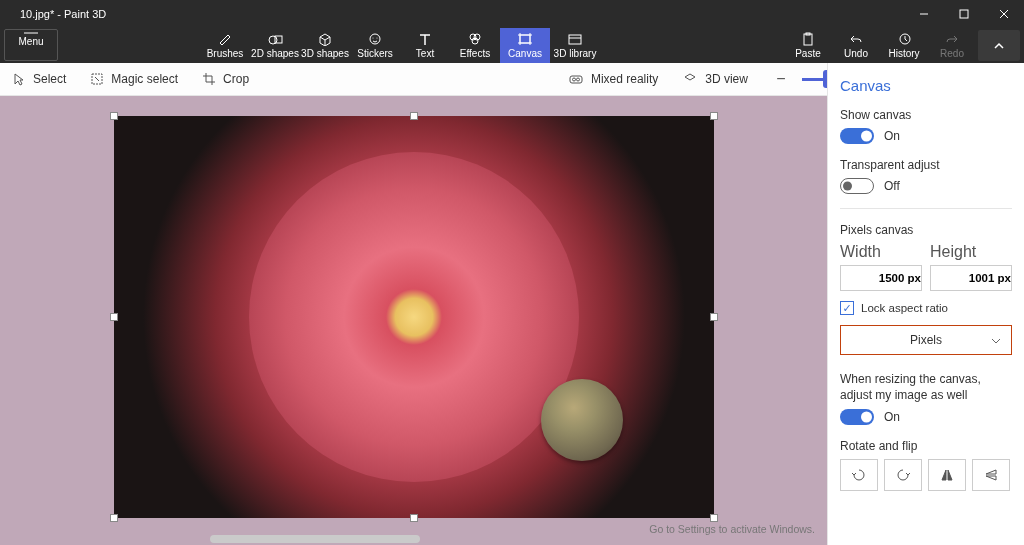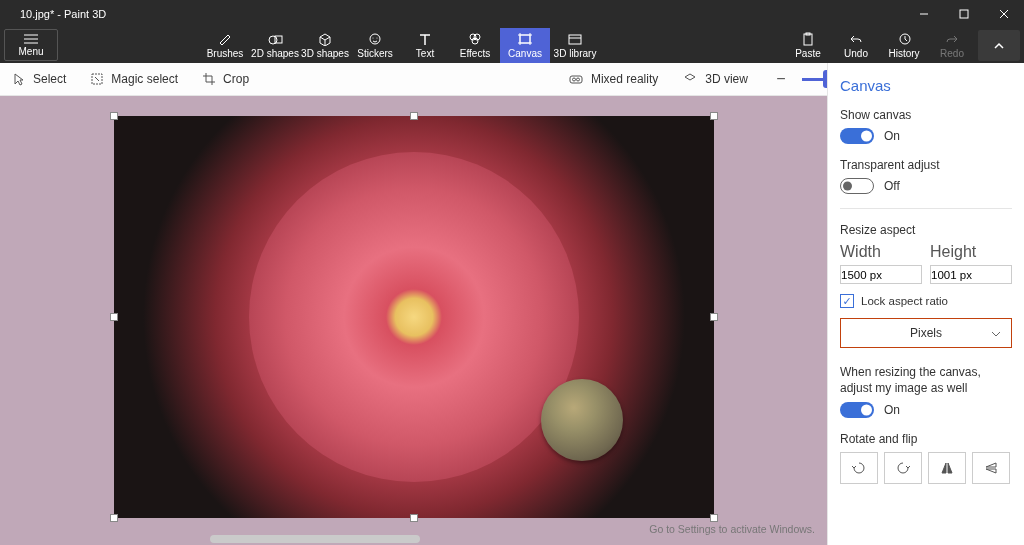--- a/index.html
+++ b/index.html
@@ -2,21 +2,21 @@
 <html><head>
 <meta charset="utf-8">
 <style>
   * { box-sizing: border-box; margin: 0; padding: 0; font-family: "Segoe UI", sans-serif; }
   html, body { width: 1024px; height: 545px; overflow: hidden; background: #2b2b2b; }
   .titlebar { height: 28px; background: #2b2b2b; display: flex; align-items: center; color: #fff; font-size: 11px; }
   .titlebar .title { padding-left: 20px; flex: 0 0 auto; }
   .titlebar .spacer { flex: 1; }
   .titlebar .winctl { width: 40px; height: 28px; display: flex; align-items: center; justify-content: center; color: #fff; }
   .toolbar { height: 35px; background: #2b2b2b; display: flex; align-items: stretch; color: #fff; font-size: 10px; }
-  .menu-btn { width: 54px; display: flex; flex-direction: column; align-items: center; justify-content: flex-end; padding-bottom: 3px; border: 1px solid #555; margin: 1px 2px 2px 4px; border-radius: 2px; gap: 2px; }
+  .menu-btn { width: 54px; display: flex; flex-direction: column; align-items: center; justify-content: flex-end; padding-bottom: 13px; border: 1px solid #555; margin: 1px 2px 2px 4px; border-radius: 2px; gap: 2px; }
   .menu-btn svg { margin-top: 2px; }
   .tool-group { display: flex; margin-left: 140px; }
   .tool { width: 50px; display: flex; flex-direction: column; align-items: center; justify-content: flex-end; padding-bottom: 4px; gap: 2px; }
   .tool.active { background: #4f63d6; }
   .tool-spacer { flex: 1; }
   .right-tools { display: flex; }
   .right-tools .tool { width: 48px; }
   .right-tools .tool.disabled { opacity: 0.35; }
   .expand-btn { width: 42px; display: flex; align-items: center; justify-content: center; background: #3a3a3a; margin: 2px 4px 2px 2px; border-radius: 2px; }
   .actionbar { height: 33px; background: #fdfdfd; border-bottom: 1px solid #e5e5e5; display: flex; align-items: center; font-size: 12px; color: #333; }
@@ -43,21 +43,21 @@
   .toggle { width: 34px; height: 16px; border-radius: 10px; position: relative; }
   .toggle.on { background: #3a6fd8; }
   .toggle.off { background: #fff; border: 1px solid #666; }
   .toggle .knob { position: absolute; width: 11px; height: 11px; border-radius: 50%; top: 50%; transform: translateY(-50%); }
   .toggle.on .knob { right: 2px; background: #fff; }
   .toggle.off .knob { left: 2px; background: #666; width:9px; height:9px;}
   .hr { height: 1px; background: #e5e5e5; margin: 6px 0 14px; }
   .dim-row { display: flex; gap: 8px; margin-bottom: 10px; }
   .dim-col { flex: 1; }
   .dim-col .lbl { font-size: 16px; color: #555; margin-bottom: 4px; }
-  .dim-input { width: 100%; height: 19px; border: 1px solid #ccc; text-align: left; font-size: 11.5px; background: #fff; }
+  .dim-input { width: 100%; height: 26px; border: 1px solid #ccc; text-align: right; font-size: 11.5px; background: #fff; font-weight: bold; }
   .chk-row { display: flex; align-items: center; gap: 7px; font-size: 11.5px; margin-bottom: 10px; }
   .chk { width: 14px; height: 14px; border: 1px solid #3a6fd8; display: flex; align-items: center; justify-content: center; color: #3a6fd8; font-size: 11px; }
   .combo { height: 30px; border: 1px solid #c2410c; display: flex; align-items: center; justify-content: center; position: relative; font-size: 12px; margin-bottom: 16px; }
   .combo .chev { position: absolute; right: 10px; }
   .flip-row { display: flex; gap: 6px; }
   .flip-btn { width: 38px; height: 32px; border: 1px solid #ccc; display: flex; align-items: center; justify-content: center; }
   .watermark { position: absolute; right: 12px; bottom: 10px; text-align: right; color: #555; }
   .watermark .w1 { font-size: 16px; color: #666; }
   .watermark .w2 { font-size: 10.5px; color: #777; }
   .hscroll { position: absolute; left: 210px; bottom: 2px; width: 210px; height: 8px; background: #cacaca; border-radius: 4px; }
@@ -274,21 +274,21 @@
   <div class="label">Transparent adjust</div>
   <div class="toggle-row">
     <div class="toggle off">
         <div class="knob"></div>
       </div>
     <span>Off</span>
   </div>
 
   <div class="hr"></div>
 
-  <div class="label">Resize aspect</div>
+  <div class="label">Pixels canvas</div>
   <div class="dim-row">
     <div class="dim-col">
       <div class="lbl">Width</div>
       <input class="dim-input" value="1500 px" style="">
     </div>
     <div class="dim-col">
       <div class="lbl">Height</div>
       <input class="dim-input" value="1001 px" style="">
     </div>
   </div>

